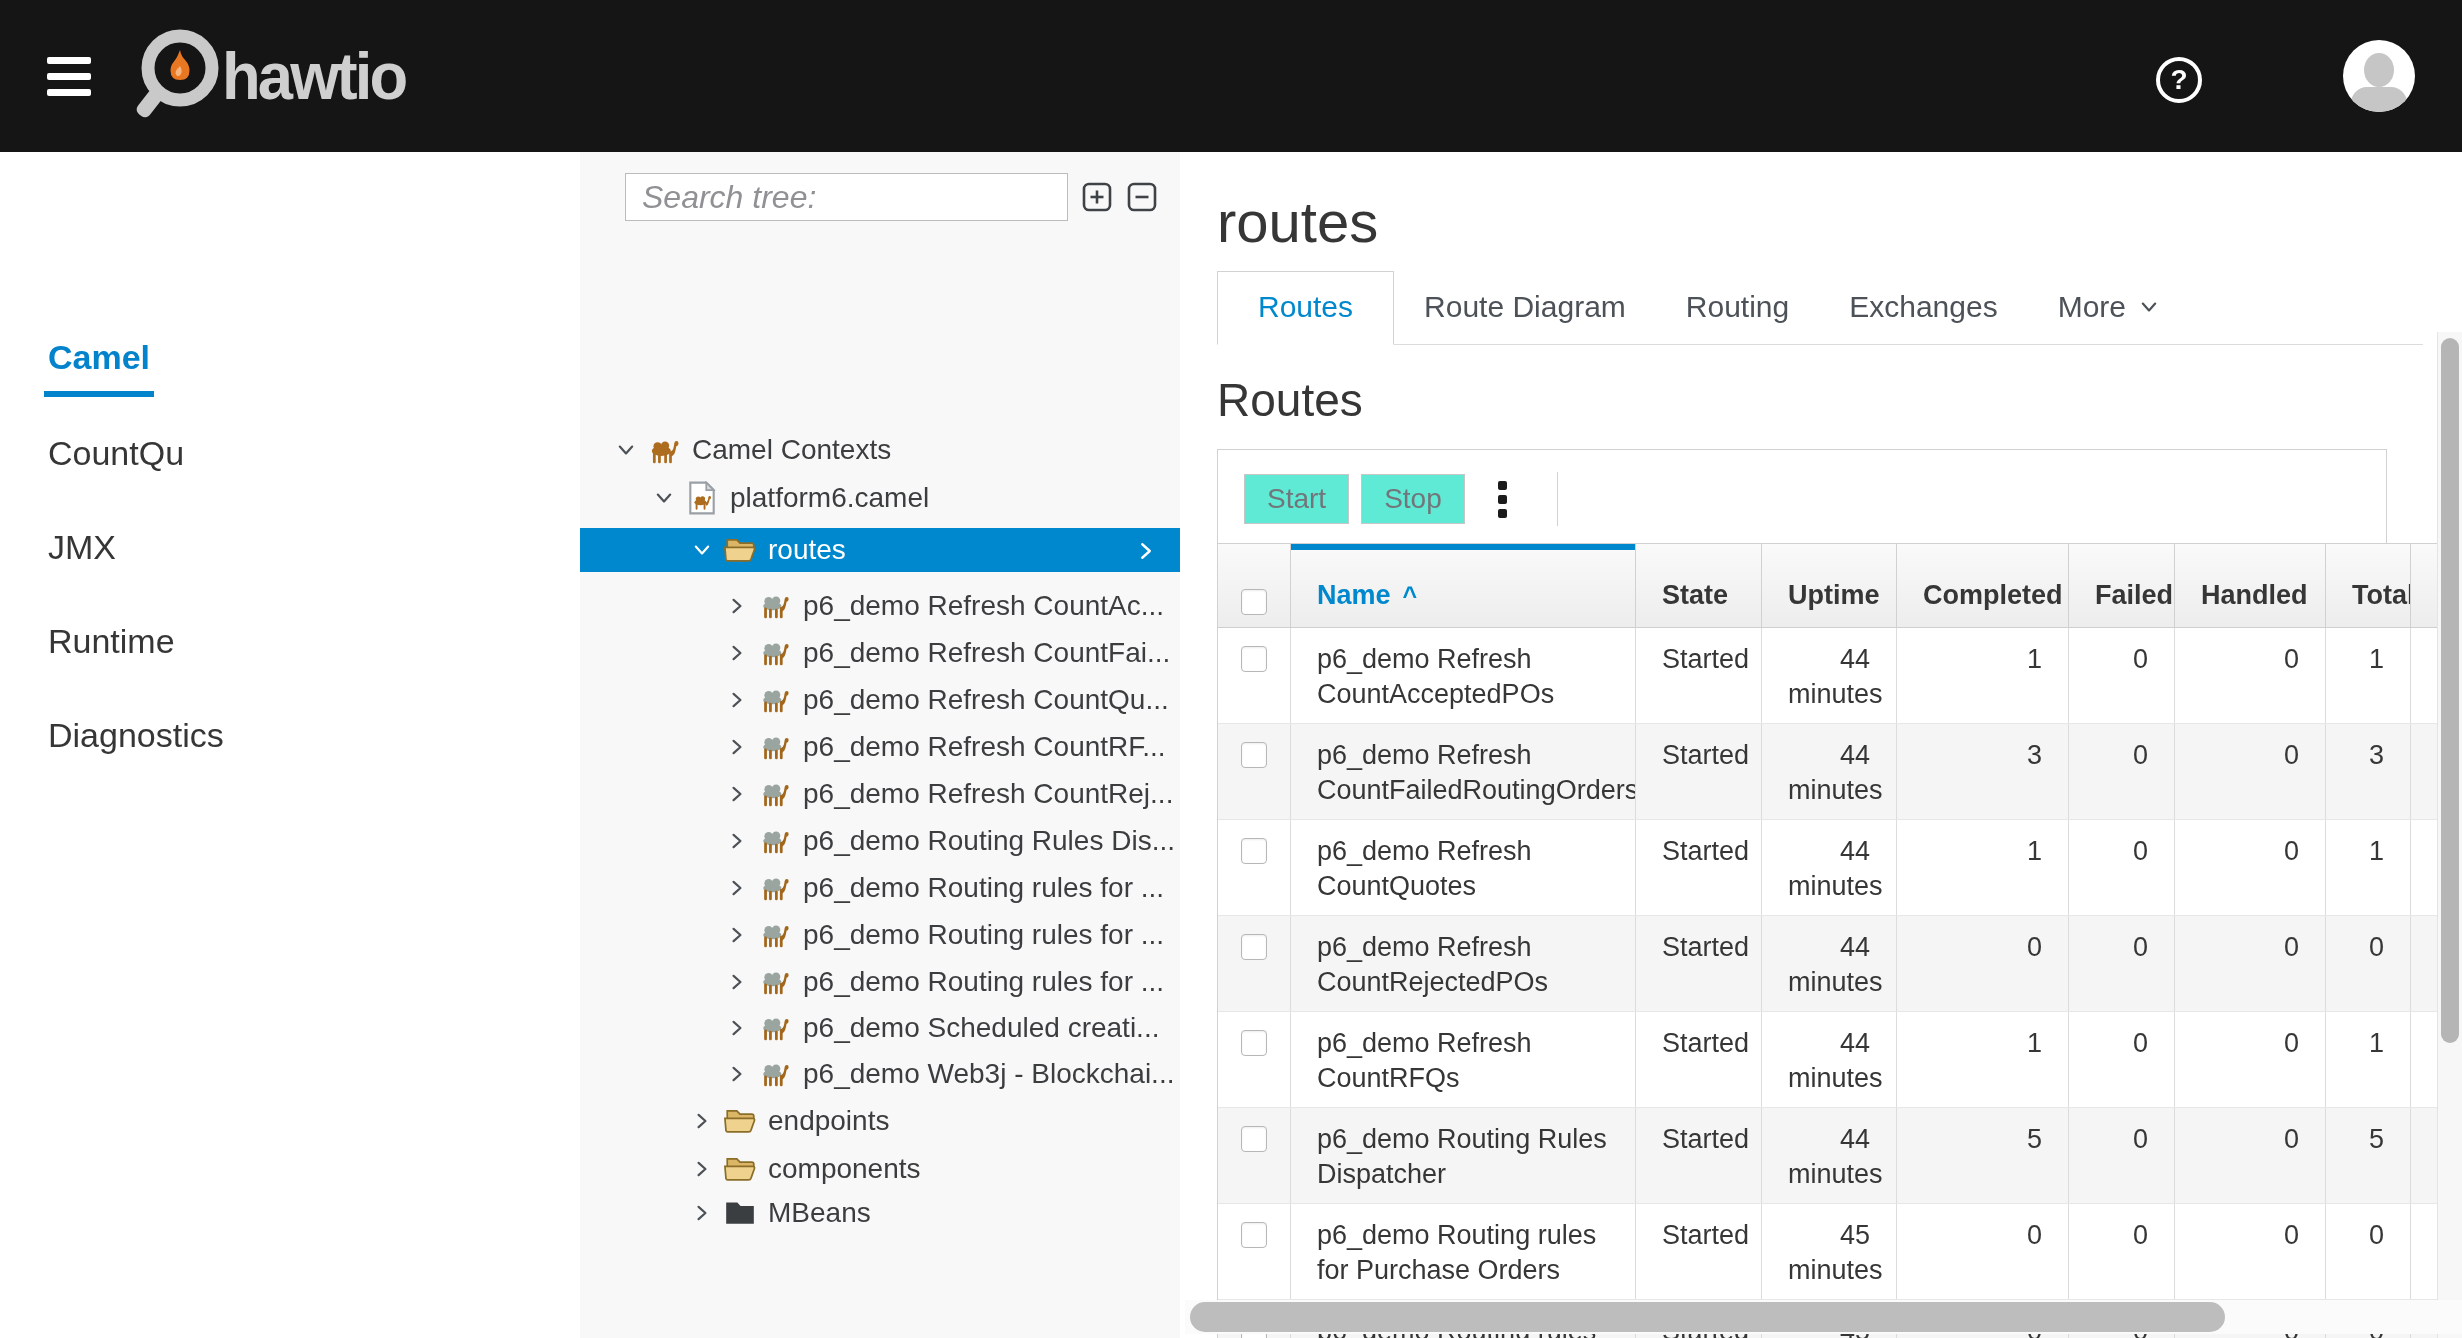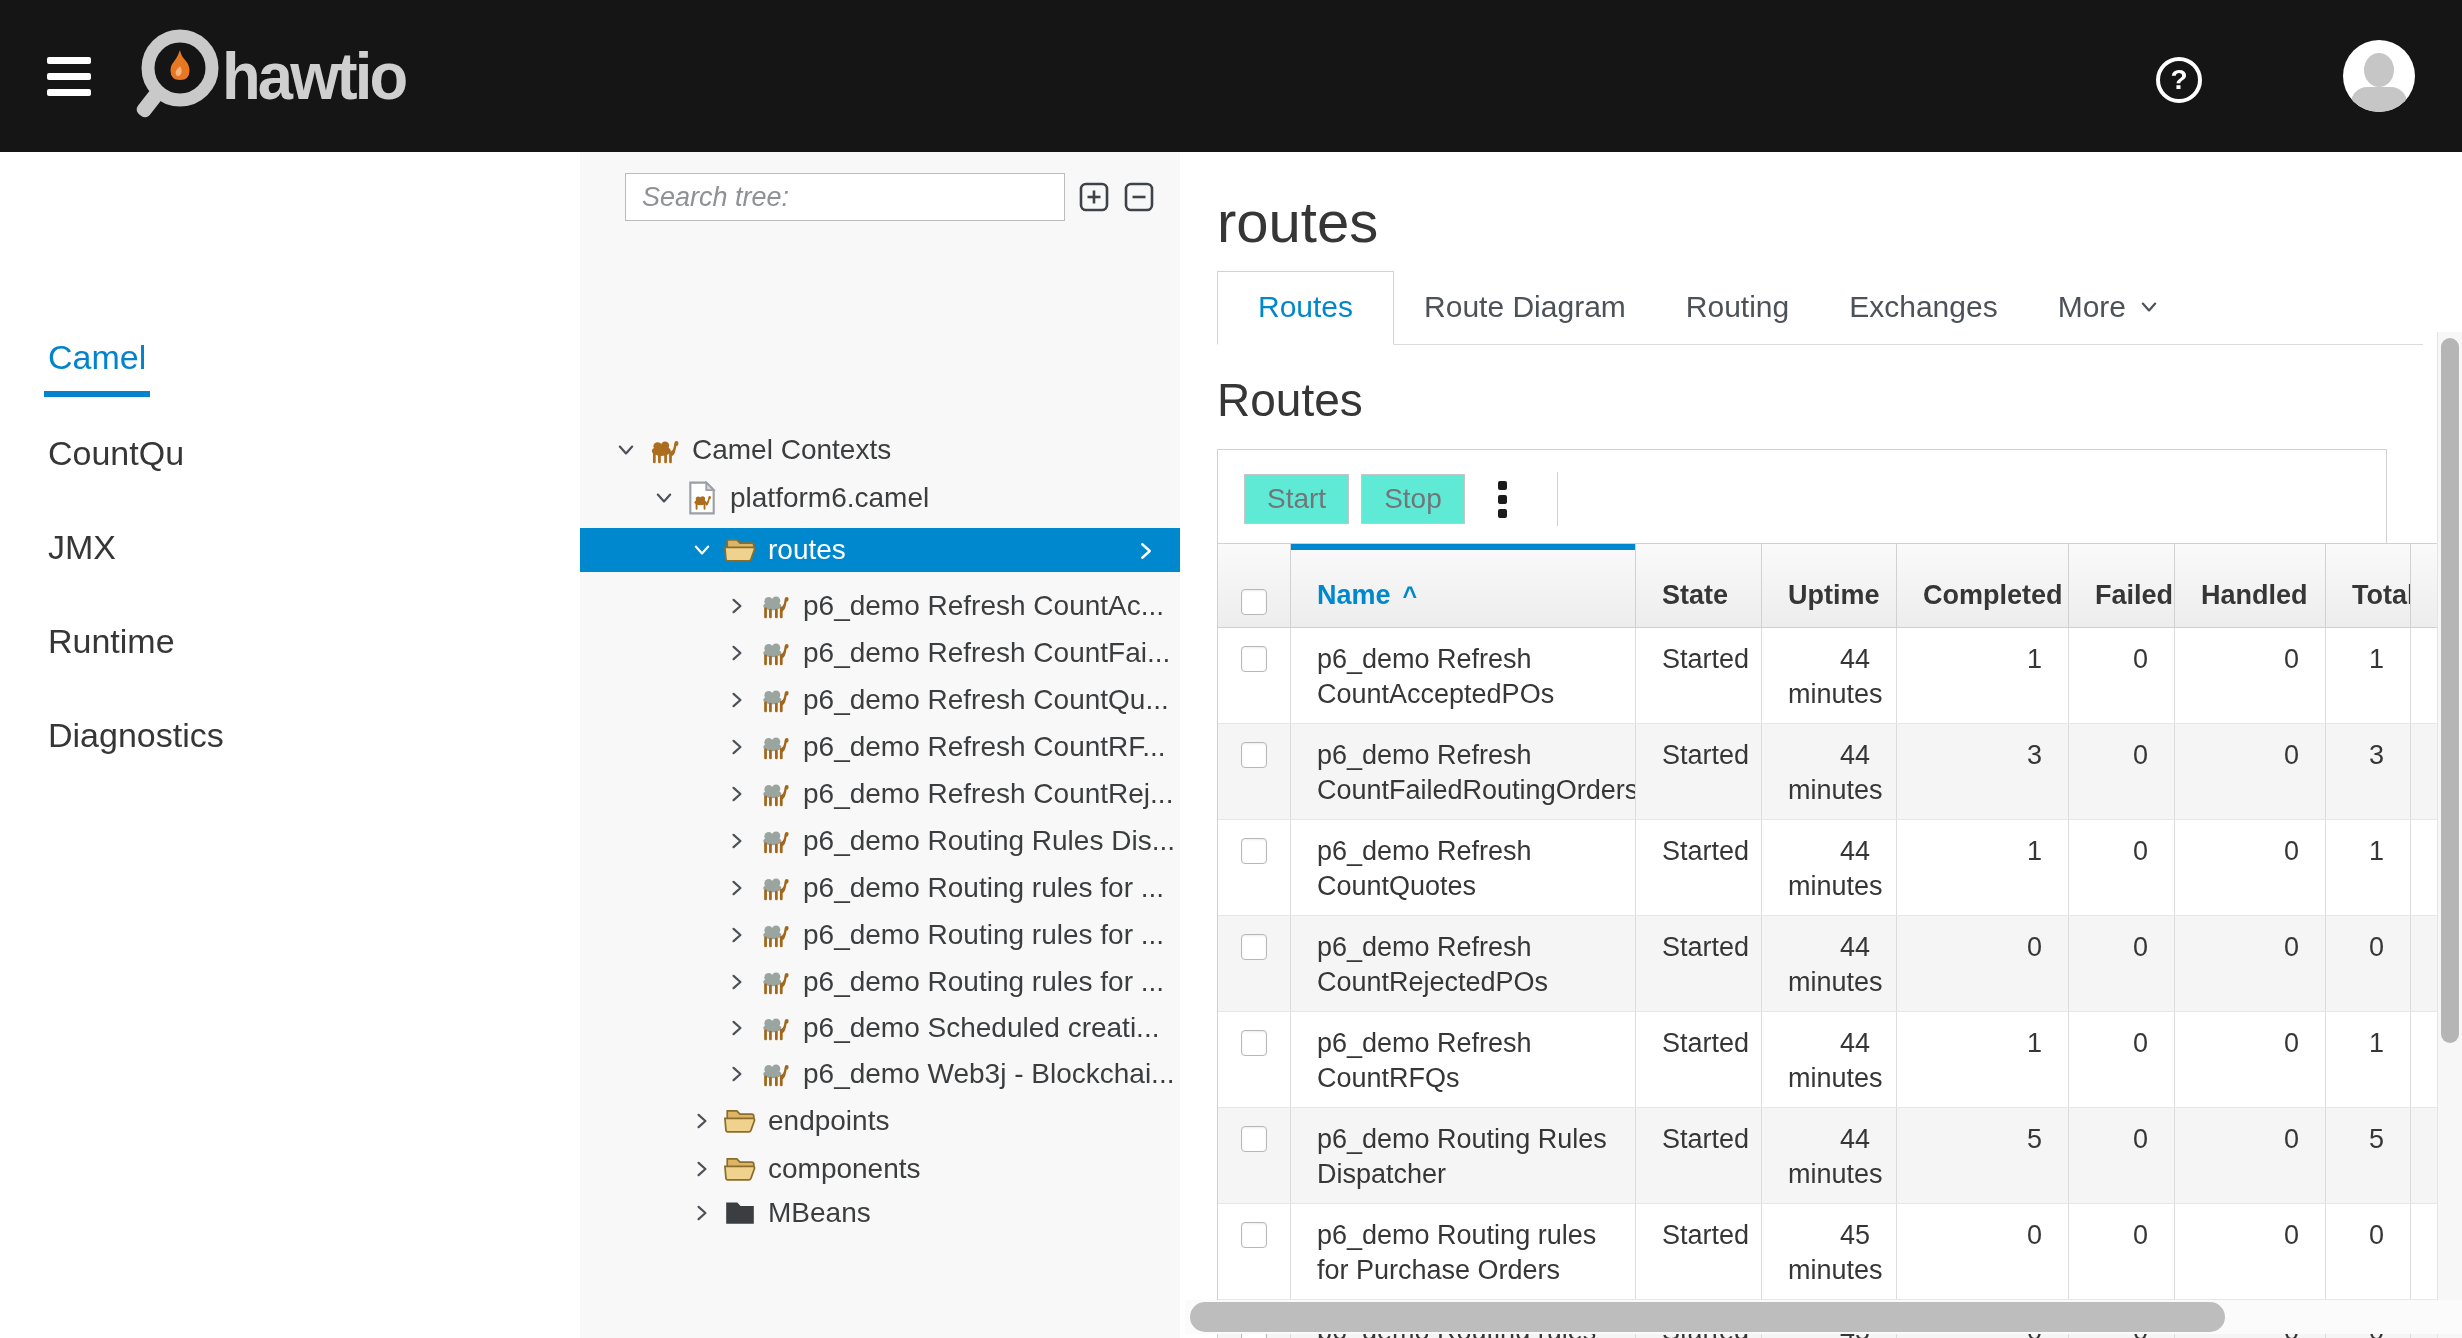--- a/index.html
+++ b/index.html
@@ -15,26 +15,26 @@
   .logo svg { width:100px; height:100px; }
   .logo .brand { color:#cfcfcf; font-size:66px; font-weight:700; letter-spacing:-3px; margin-left:-8px; transform:scaleX(.96); transform-origin:left; }
   .help-btn { position:absolute; left:2156px; top:57px; width:46px; height:46px; border:4px solid #fff; border-radius:50%; color:#fff; font-size:28px; font-weight:700; display:flex; align-items:center; justify-content:center; cursor:pointer; }
   .avatar { position:absolute; left:2343px; top:40px; width:72px; height:72px; background:#fff; border-radius:50%; overflow:hidden; cursor:pointer; }
   .avatar .head { position:absolute; left:21px; top:13px; width:30px; height:34px; background:#c6c6c6; border-radius:50%; }
   .avatar .body { position:absolute; left:8px; top:47px; width:56px; height:40px; background:#c6c6c6; border-radius:16px 16px 0 0; }
 
   
   .vnav { position:absolute; left:0; top:152px; width:580px; height:1186px; background:#fff; }
   .vnav-item { position:absolute; left:48px; font-size:34px; color:#363636; cursor:pointer; white-space:nowrap; }
-  .vnav-item.active { color:#0283cb; padding:0 4px 14px 4px; margin-left:-4px; border-bottom:6px solid #0283cb; }
+  .vnav-item.active { color:#0283cb; padding:0 4px 14px 4px; margin-left:-4px; border-bottom:6px solid #0283cb;font-weight:bold; }
 
   
   .treepanel { position:absolute; left:580px; top:152px; width:600px; height:1186px; background:#f8f8f8; }
   .tree-search-row { position:absolute; left:45px; top:21px; width:530px; height:48px; display:flex; align-items:center; }
-  .tree-search { width:443px; height:48px; border:1px solid #bcbcbc; background:#fff; font-size:27px; padding:0 16px; color:#363636; outline:none; font-family:"Liberation Sans",sans-serif; }
+  .tree-search { width:443px; height:48px; border:1px solid #bcbcbc; background:#fff; font-size:32px; padding:0 16px; color:#363636; outline:none; font-family:"Liberation Sans",sans-serif; }
   .tree-search::placeholder { font-style:italic; color:#8f9194; }
   .sq-btn { width:32px; height:32px; margin-left:13px; color:#3f4347; cursor:pointer; }
   .sq-btn svg { width:32px; height:32px; }
   .tnode { position:absolute; left:0; right:0; height:47px; display:flex; align-items:center; font-size:28px; color:#3b3d3f; cursor:pointer; white-space:nowrap; }
   .tnode .tcaret { width:24px; height:24px; flex:0 0 24px; display:flex; align-items:center; justify-content:center; }
   .tnode .tcaret svg { width:22px; height:22px; }
   .tnode .ticon { width:36px; height:34px; flex:0 0 36px; margin:0 10px 0 8px; }
   .tnode .ticon svg { width:36px; height:34px; }
   .lvl0{padding-left:34px}.lvl1{padding-left:72px}.lvl2{padding-left:110px}.lvl3{padding-left:145px}
   .tnode.selected { background:#0088ce; color:#fff; height:44px; }

